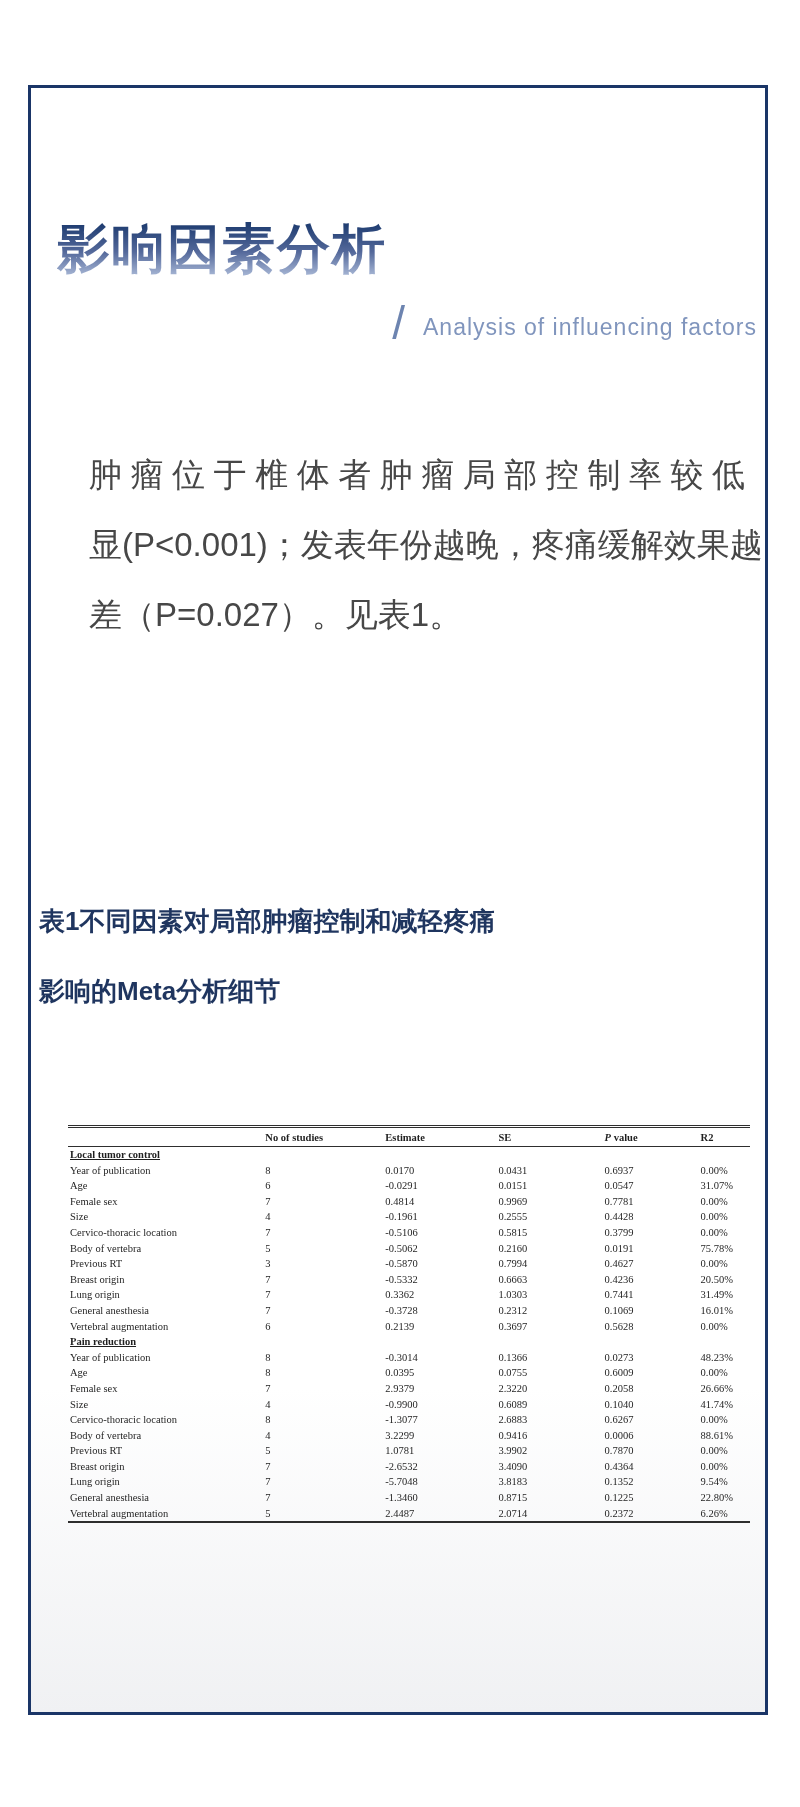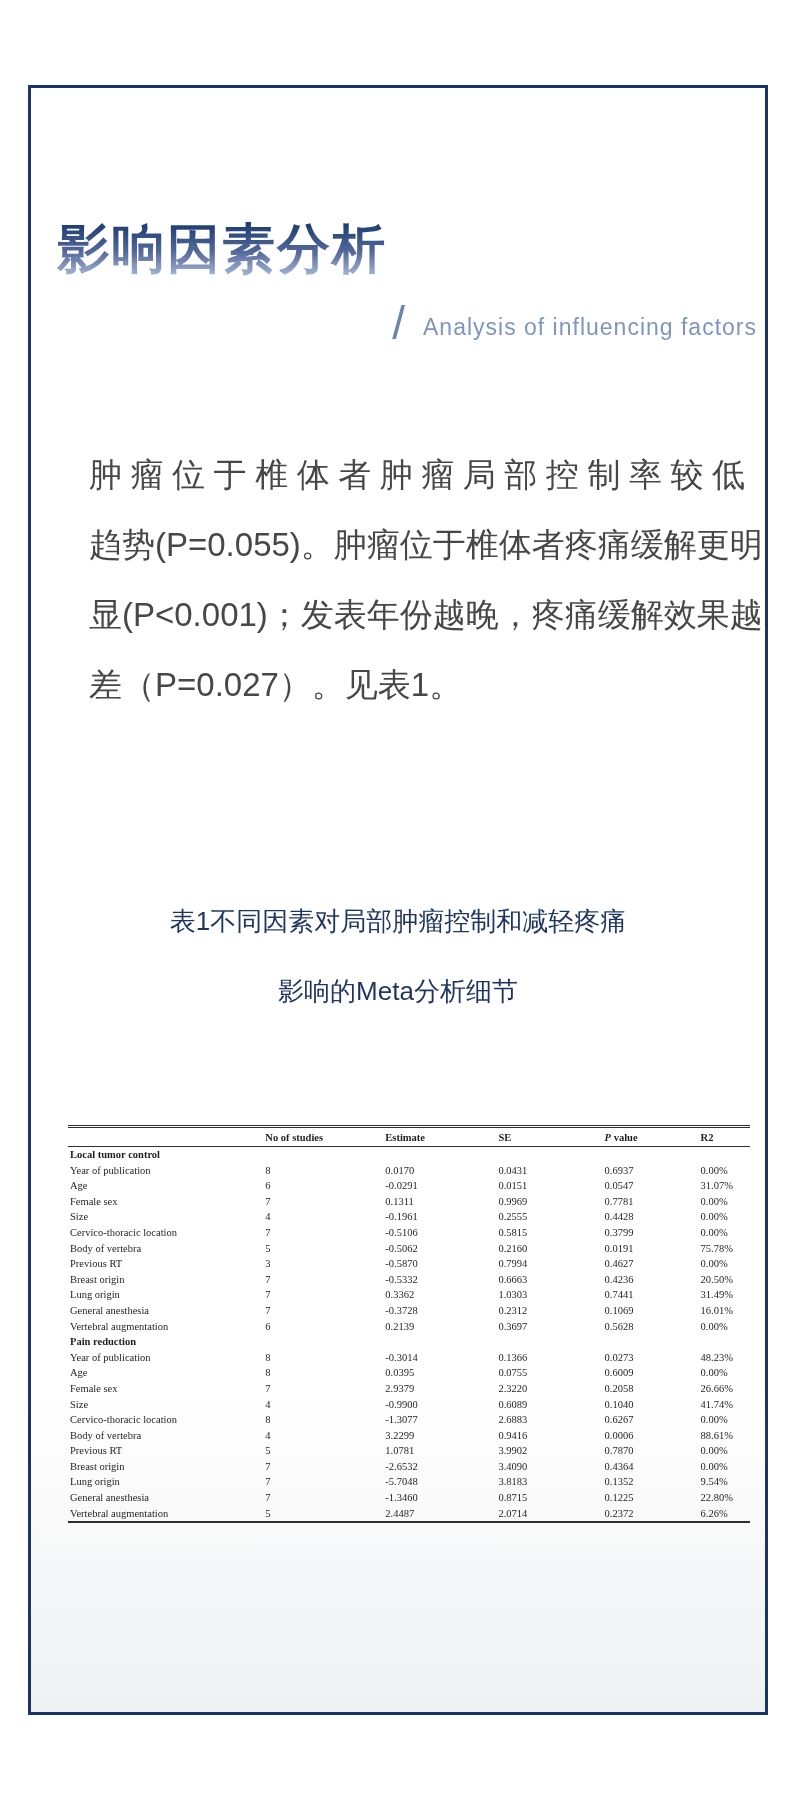--- a/index.html
+++ b/index.html
@@ -36,22 +36,22 @@
     font-size:33px;color:#474747;line-height:70px;margin-left:32px;
   }
   .para-line{
     text-align:justify;text-align-last:justify;text-justify:inter-character;
     white-space:nowrap;display:flex;justify-content:space-between;
   }
   .para-line.stretch{display:block;}
   .para-line.last{text-align:left;text-align-last:left;display:block;}
   
   .caption{
-    position:absolute;top:798px;left:0;right:0;text-align:center;
-    font-size:26px;font-weight:normal;color:#1f355f;line-height:70px;
+    position:absolute;top:798px;left:8px;right:0;
+    font-size:26px;font-weight:bold;color:#1f355f;line-height:70px;
   }
   .table-wrap{
     position:absolute;top:1037px;left:37px;width:682px;
   }
   table.meta-table{
     width:100%;border-collapse:collapse;table-layout:fixed;
     font-family:"Liberation Serif","DejaVu Serif",serif;
     font-size:10.5px;color:#1f1f1f;
     border-top:3px double #2e2e2e;border-bottom:2px solid #2e2e2e;
   }
@@ -62,37 +62,36 @@
   table.meta-table col.c4{width:14%}
   table.meta-table col.c5{width:7.5%}
   table.meta-table th{
     text-align:left;font-weight:600;padding:2px 0 2px 2px;
     border-bottom:1.5px solid #2e2e2e;height:14px;
   }
   table.meta-table td{
     padding:0 0 0 2px;height:15.6px;line-height:15.6px;
     white-space:nowrap;overflow:hidden;
   }
-  table.meta-table td.section{font-weight:bold;}
+  table.meta-table td.section{font-weight:bold;text-decoration:underline;}
 </style>
 </head>
 <body>
 
 <div class="card">
 
   <h1 class="page-title">影响因素分析</h1>
 
   <div class="subtitle-row">
     <span class="subtitle-slash">/</span>
     <span class="subtitle-text">Analysis of influencing factors</span>
   </div>
 
   <div class="paragraph">
     <div class="para-line stretch">肿瘤位于椎体者肿瘤局部控制率较低</div>
-    <div class="para-line stretch">趋势(P=0.055)。肿瘤位于椎体者疼痛缓解更明</div>
     <div class="para-line stretch">显(P&lt;0.001)；发表年份越晚，疼痛缓解效果越</div>
     <div class="para-line last">差（P=0.027）。见表1。</div>
   </div>
 
   <div class="caption">
     <div>表1不同因素对局部肿瘤控制和减轻疼痛</div>
     <div>影响的Meta分析细节</div>
   </div>
 
   <div class="table-wrap">
@@ -131,21 +130,21 @@
             <td>Age</td>
             <td>6</td>
             <td>-0.0291</td>
             <td>0.0151</td>
             <td>0.0547</td>
             <td>31.07%</td>
           </tr>
           <tr>
             <td>Female sex</td>
             <td>7</td>
-            <td>0.1311</td>
+            <td>0.4814</td>
             <td>0.9969</td>
             <td>0.7781</td>
             <td>0.00%</td>
           </tr>
           <tr>
             <td>Size</td>
             <td>4</td>
             <td>-0.1961</td>
             <td>0.2555</td>
             <td>0.4428</td>

